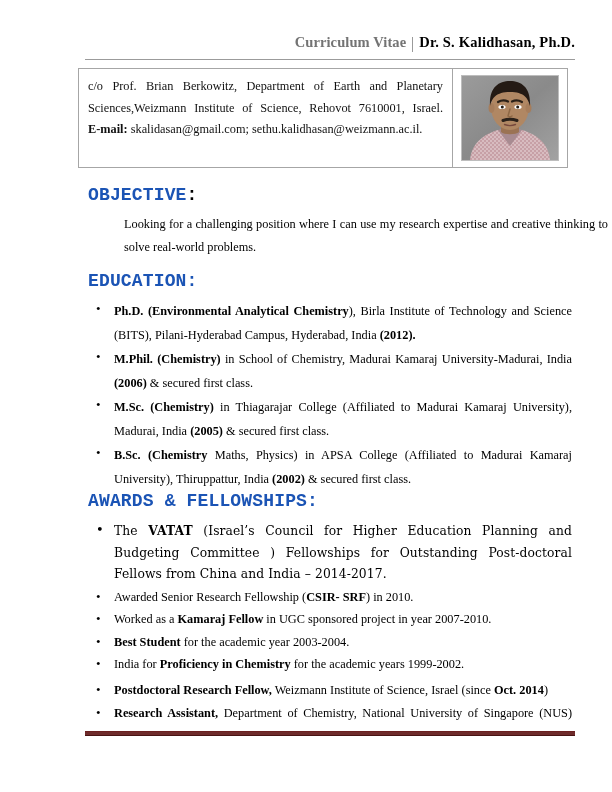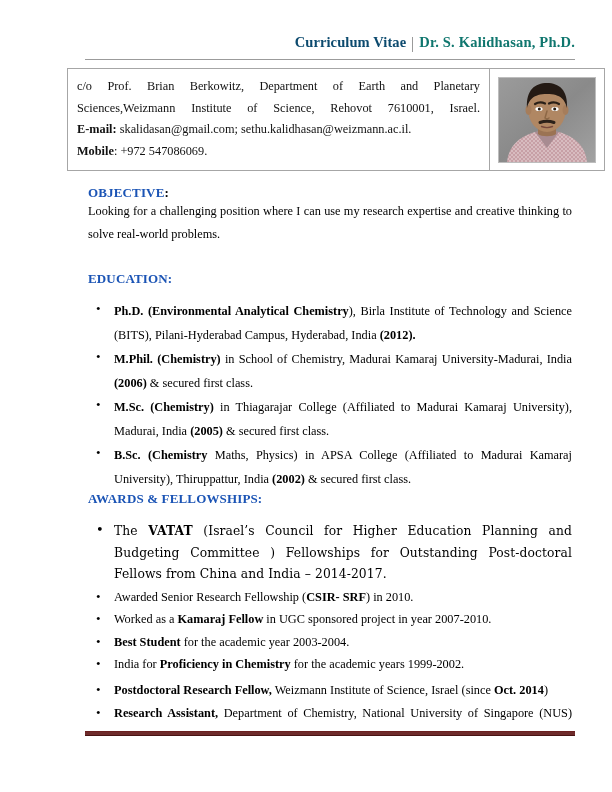--- a/index.html
+++ b/index.html
@@ -28,55 +28,55 @@
     position: absolute;
     left: 85px;
     top: 33px;
     width: 490px;
     text-align: right;
     white-space: nowrap;
   }
   .hdr-cv {
     font-weight: bold;
     font-size: 14.5px;
-    color: #0c4a6e;
+    color: #737373;
     letter-spacing: 0.1px;
     font-family: "Liberation Serif", "DejaVu Serif", serif;
   }
   .hdr-div {
     display: inline-block;
     width: 1px;
     height: 15px;
     background: #9a9a9a;
     margin: 0 6px -2px 6px;
     vertical-align: middle;
   }
   .hdr-name {
     font-weight: bold;
     font-size: 14.5px;
-    color: #0f766e;
+    color: #000000;
     letter-spacing: 0.2px;
     font-family: "Liberation Serif", "DejaVu Serif", serif;
   }
 
   .header-rule {
     position: absolute;
     left: 85px;
     top: 59px;
     width: 490px;
     height: 1px;
     background: #9b9b9b;
   }
 
   
   .contact-table {
     position: absolute;
-    left: 67px;
+    left: 78px;
     top: 68px;
-    width: 538px;
+    width: 490px;
     border: 1px solid #a6a6a6;
     box-sizing: border-box;
     display: flex;
   }
   .contact-cell {
     flex: 1 1 auto;
     padding: 7px 9px 8px 9px;
     box-sizing: border-box;
     border-right: 1px solid #a6a6a6;
     min-height: 98px;
@@ -111,24 +111,25 @@
     background: #8e8e8e;
     border: 1px solid #bdbdbd;
     box-sizing: border-box;
   }
 
   
   .sec-head {
     position: absolute;
     left: 88px;
     font-weight: bold;
-    font-size: 13px;
+    font-size: 18px;
     color: #1b54b5;
     letter-spacing: 0.15px;
     white-space: nowrap;
+    font-family: Liberation Mono, monospace;
   }
   .sec-head .colon { color: #000; }
 
   
   .para {
     position: absolute;
     left: 88px;
     width: 484px;
     font-size: 12.3px;
     line-height: 23px;
@@ -198,21 +199,20 @@
 
   <div class="header">
     <span class="hdr-cv">Curriculum Vitae</span><span class="hdr-div"></span><span class="hdr-name">Dr. S. Kalidhasan, Ph.D.</span>
   </div>
   <div class="header-rule"></div>
 
   <div class="contact-table">
     <div class="contact-cell">
       <div class="contact-line just">c/o Prof. Brian Berkowitz, Department of Earth and Planetary Sciences,Weizmann Institute of Science, Rehovot 7610001, Israel.</div>
       <div class="contact-line"><b>E-mail:</b> <span>skalidasan@gmail.com; sethu.kalidhasan@weizmann.ac.il.</span></div>
-      <div class="contact-line"><b>Mobile</b><span>: +972 547086069.</span></div>
     </div>
     <div class="photo-cell">
       <div class="photo">
         <svg width="96" height="84" viewBox="0 0 96 84">
           <defs>
             <linearGradient id="bgg" x1="0" y1="0" x2="1" y2="1">
               <stop offset="0%" stop-color="#9b9b9b"></stop>
               <stop offset="50%" stop-color="#8a8a8a"></stop>
               <stop offset="100%" stop-color="#a2a2a2"></stop>
             </linearGradient>
@@ -252,21 +252,21 @@
 
           <path d="M41 44.5 q7 -2.5 14 0" stroke="#2b211a" stroke-width="3" fill="none" stroke-linecap="round"></path>
 
           <path d="M42.5 48.5 q5.5 2.2 11 0" stroke="#76483c" stroke-width="1.4" fill="none" stroke-linecap="round"></path>
         </svg>
       </div>
     </div>
   </div>
 
   <div class="sec-head" style="top:185px;"><span>OBJECTIVE</span><span class="colon">:</span></div>
-  <div class="para" style="top:200px;">Looking for a challenging position where I can use my research expertise and creative thinking to solve real-world problems.</div>
+  <div class="para" style="top:213px;margin-left:36px;">Looking for a challenging position where I can use my research expertise and creative thinking to solve real-world problems.</div>
 
   <div class="sec-head" style="top:271px;">EDUCATION:</div>
   <ul class="blist" style="left:88px; top:299px; width:484px;">
     <li><b>Ph.D. (Environmental Analytical Chemistry</b><span>), Birla Institute of Technology and Science (BITS), Pilani-Hyderabad Campus, Hyderabad, India </span><b>(2012).</b></li>
     <li><b> M.Phil. (Chemistry)</b><span> in School of Chemistry, Madurai Kamaraj University-Madurai, India </span><b>(2006)</b><span> &amp; secured first class.</span></li>
     <li><b>M.Sc. (Chemistry)</b><span> in Thiagarajar College (Affiliated to Madurai Kamaraj University), Madurai, India </span><b>(2005)</b><span> &amp; secured first class.</span></li>
     <li><b>B.Sc. (Chemistry</b><span> Maths, Physics) in APSA College (Affiliated to Madurai Kamaraj University), Thiruppattur, India </span><b>(2002)</b><span> &amp; secured first class.</span></li>
   </ul>
 
   <div class="sec-head" style="top:491px;">AWARDS &amp; FELLOWSHIPS:</div>

